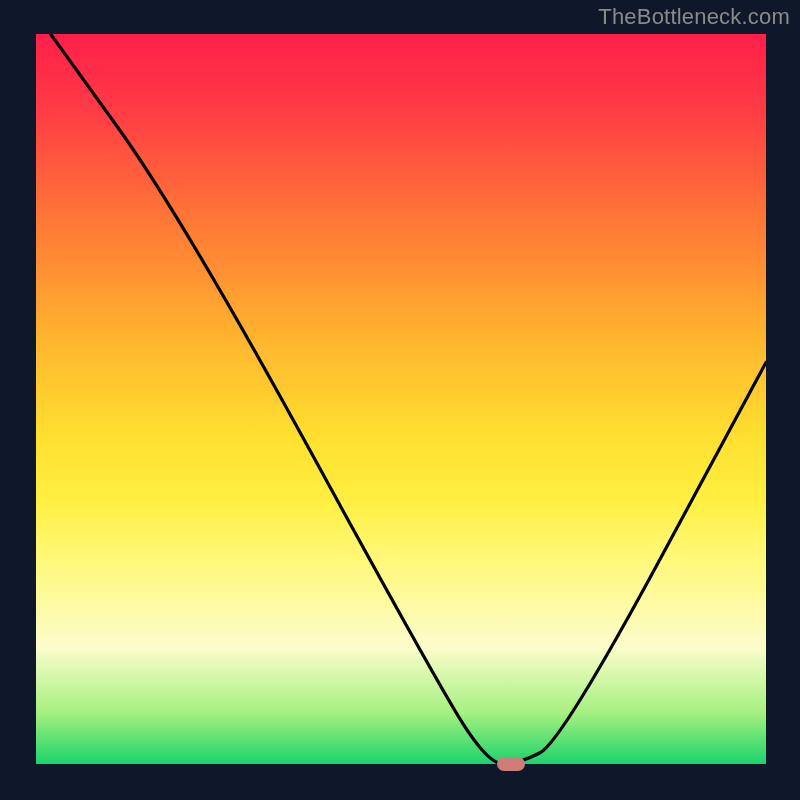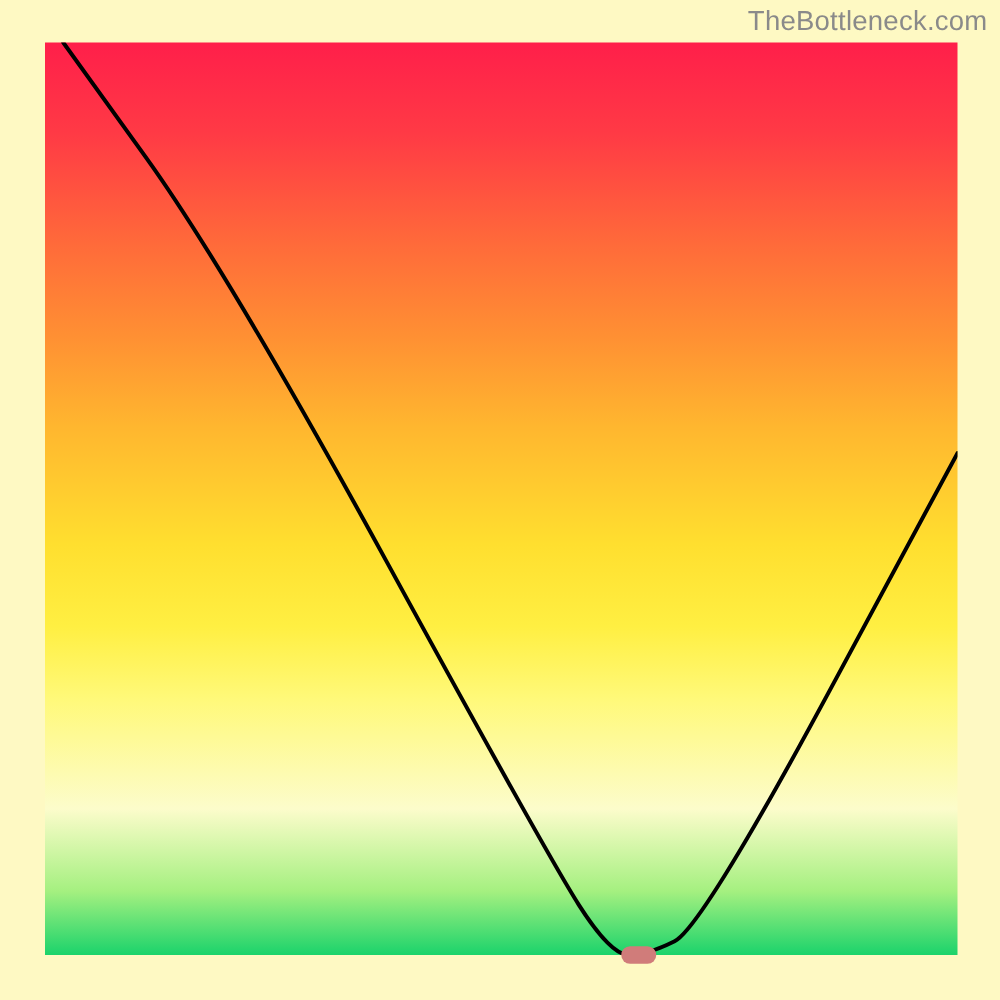--- a/index.html
+++ b/index.html
@@ -7,21 +7,21 @@
     padding: 0;
     width: 800px;
     height: 800px;
     background: #000;
     overflow: hidden;
   }
   .frame {
     position: relative;
     width: 800px;
     height: 800px;
-    background: #fef9c3;
+    background: #0f172a;
   }
   .plot-area {
     position: absolute;
     left: 36px;
     top: 34px;
     width: 730px;
     height: 730px;
     background: linear-gradient(
       to bottom,
       #ff1f4a 0%,

